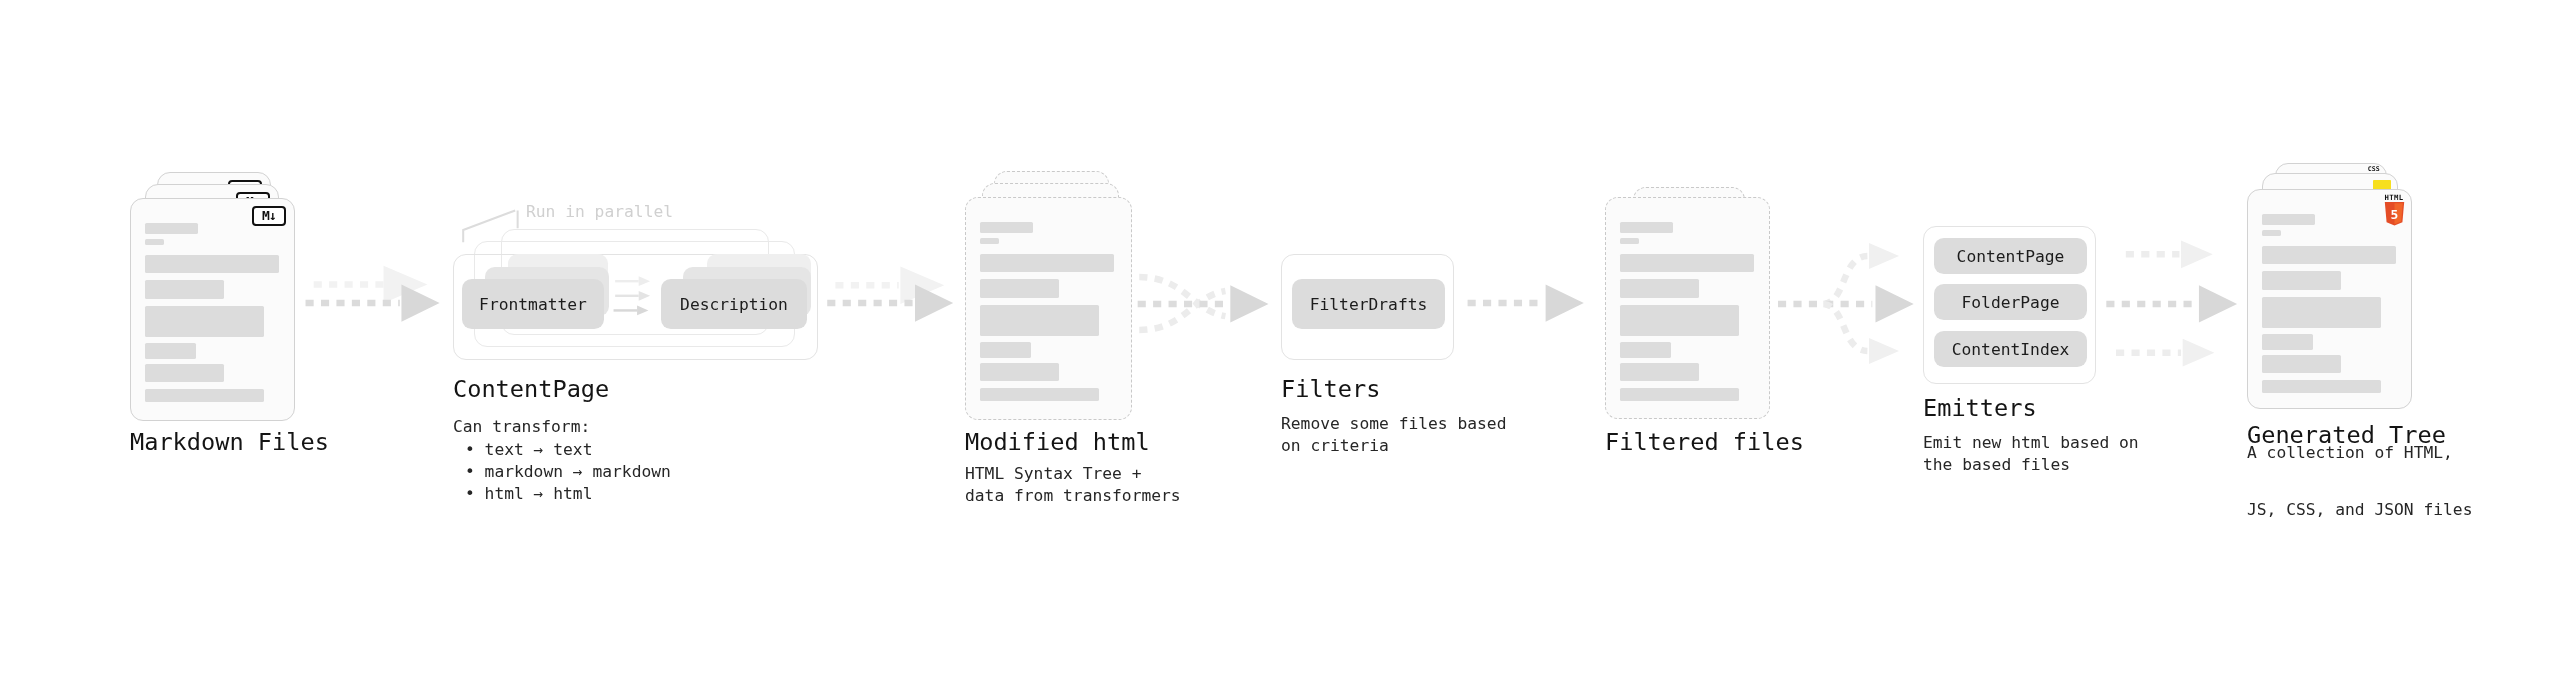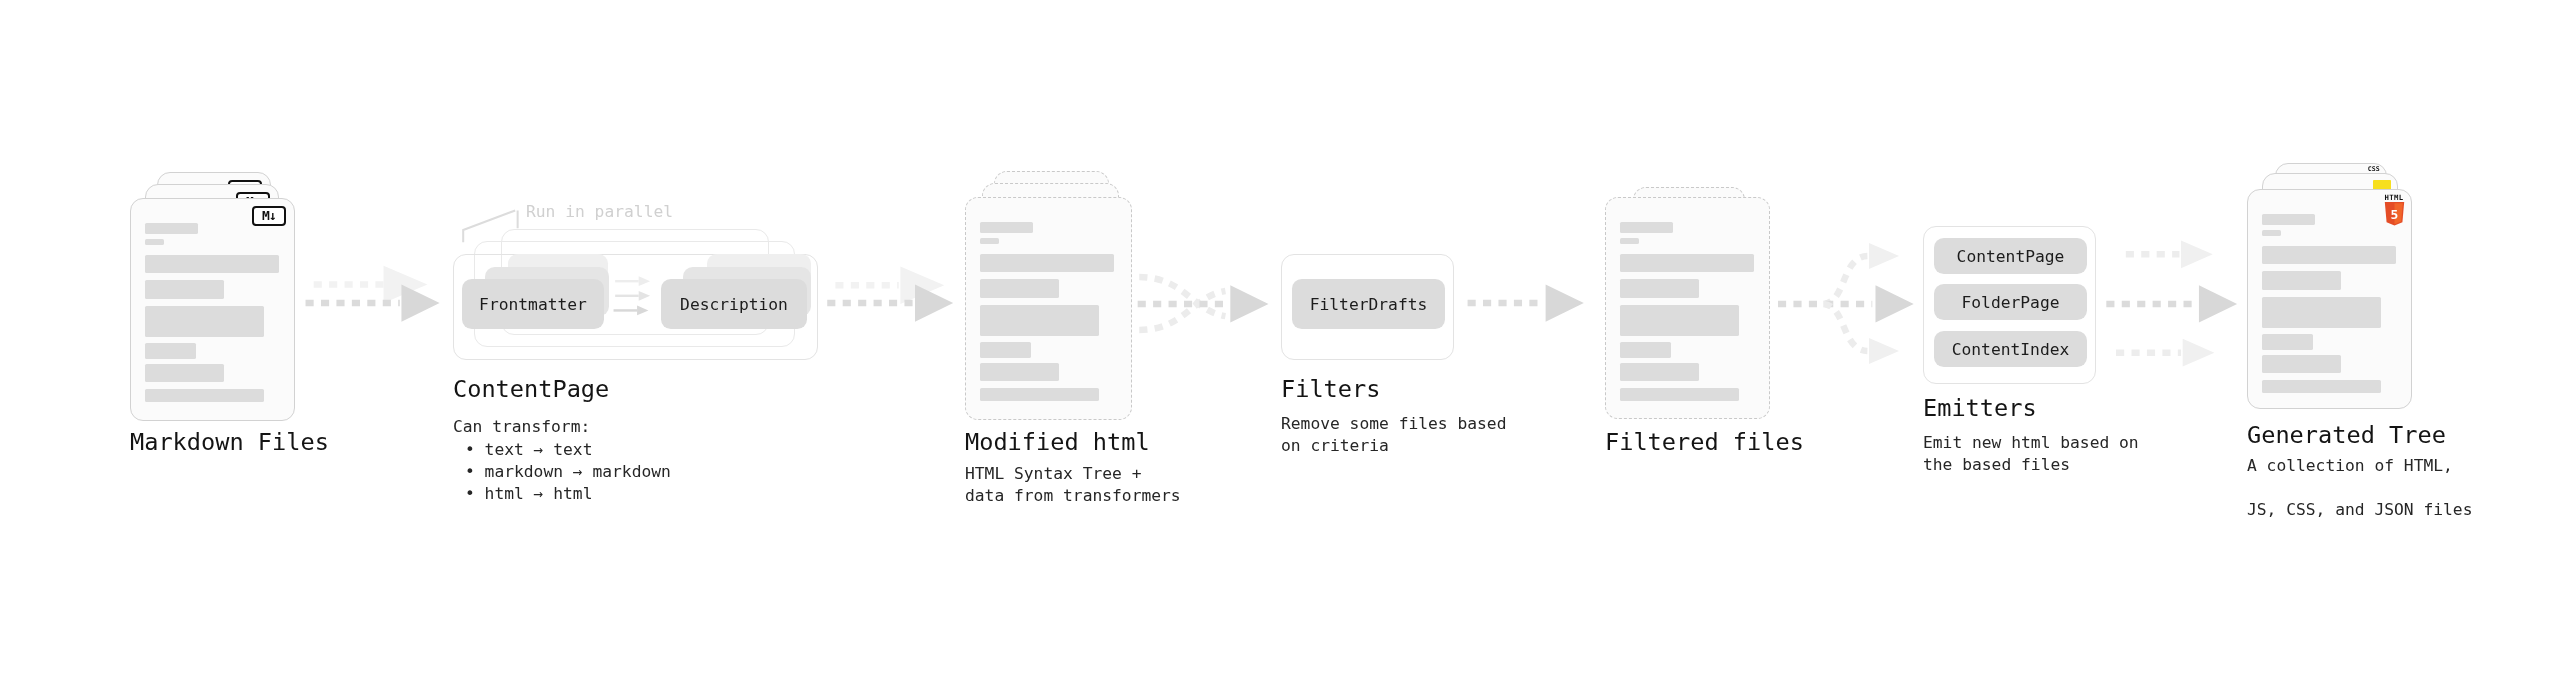--- a/index.html
+++ b/index.html
@@ -214,18 +214,18 @@
       <div class="html-icon">
         <div class="word">HTML</div>
         <svg width="21" height="23.6" viewBox="0 0 26 29">
           <path d="M1 0 L25 0 L22.8 25 L13 29 L3.2 25 Z" style="fill: rgb(228, 77, 38);"></path>
           <path d="M13 1.5 L13 27.3 L21.2 23.9 L23.2 1.5 Z" style="fill: rgb(241, 101, 41);"></path>
           <text x="13" y="21" text-anchor="middle" font-size="16" font-weight="bold" fill="#ffffff" font-family="DejaVu Sans Mono, Liberation Mono, monospace">5</text>
         </svg>
       </div>
     </div>
     <div class="stage-label" style="left:2247px;top:421px">Generated Tree</div>
-    <div class="desc-line" style="left:2247px;top:456px">A collection of HTML,</div>
+    <div class="desc-line" style="left:2247px;top:443px">A collection of HTML,</div>
     <div class="desc-line" style="left:2247px;top:500px">JS, CSS, and JSON files</div>
   </div>
 
 </div>
 
 
 </body></html>

